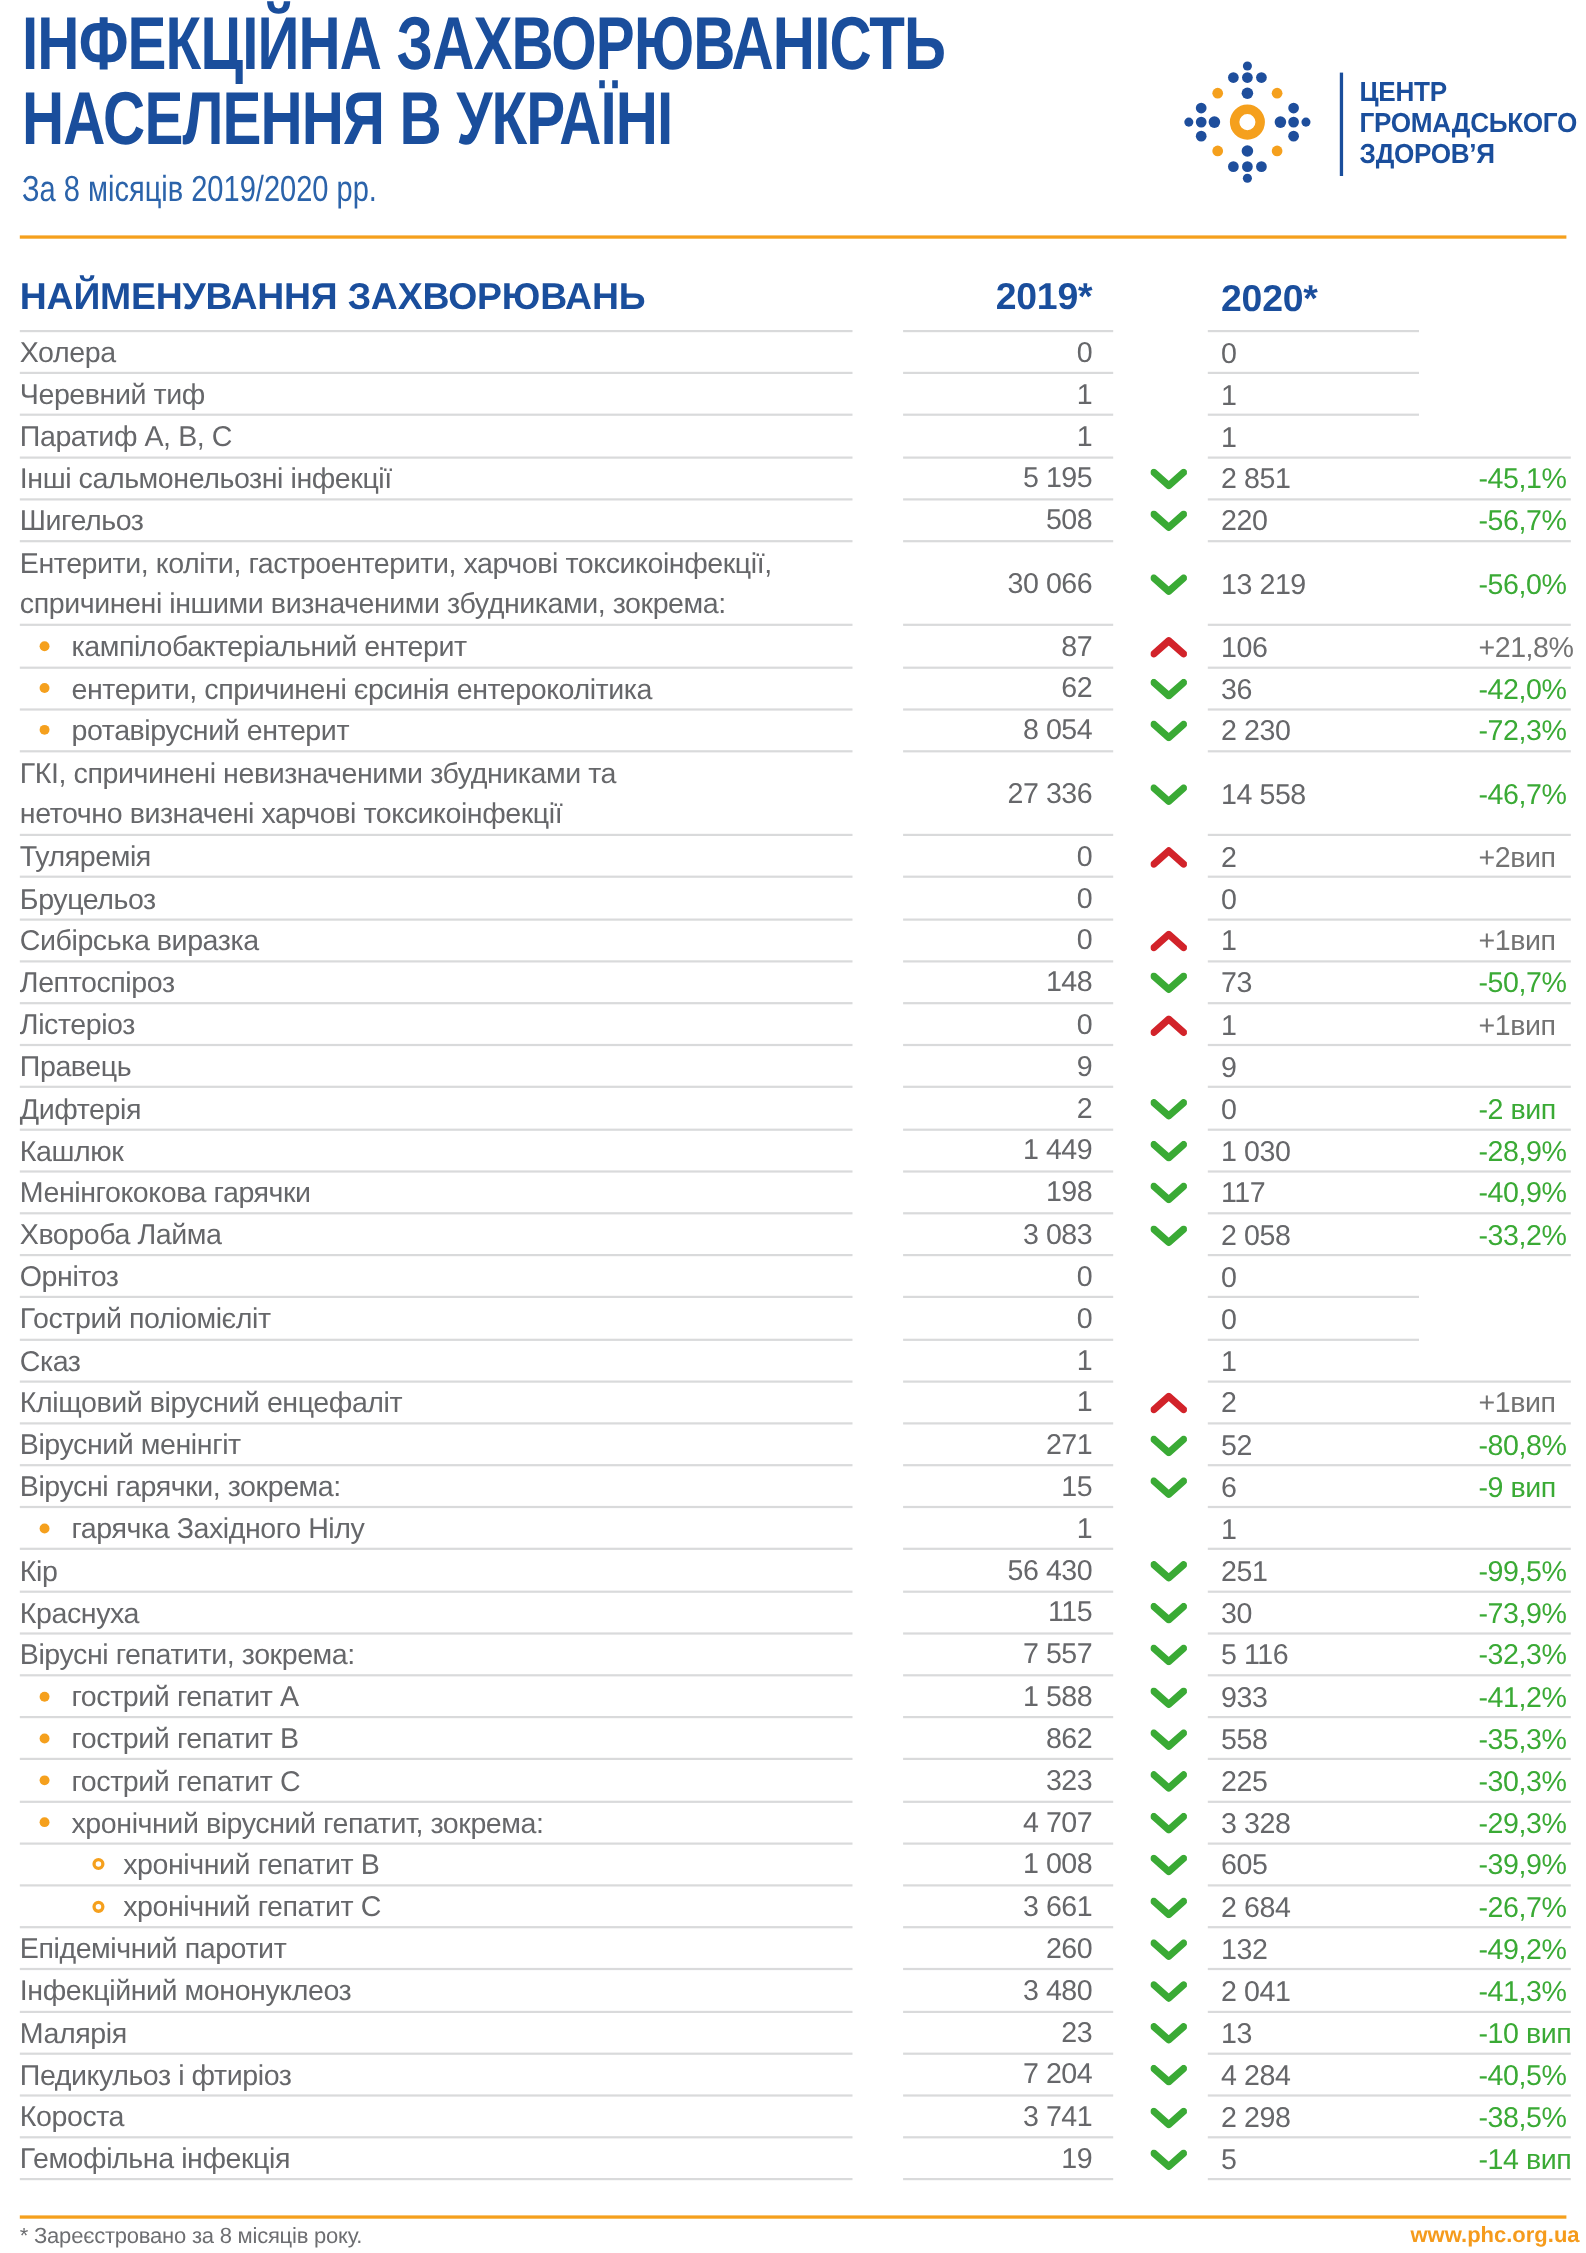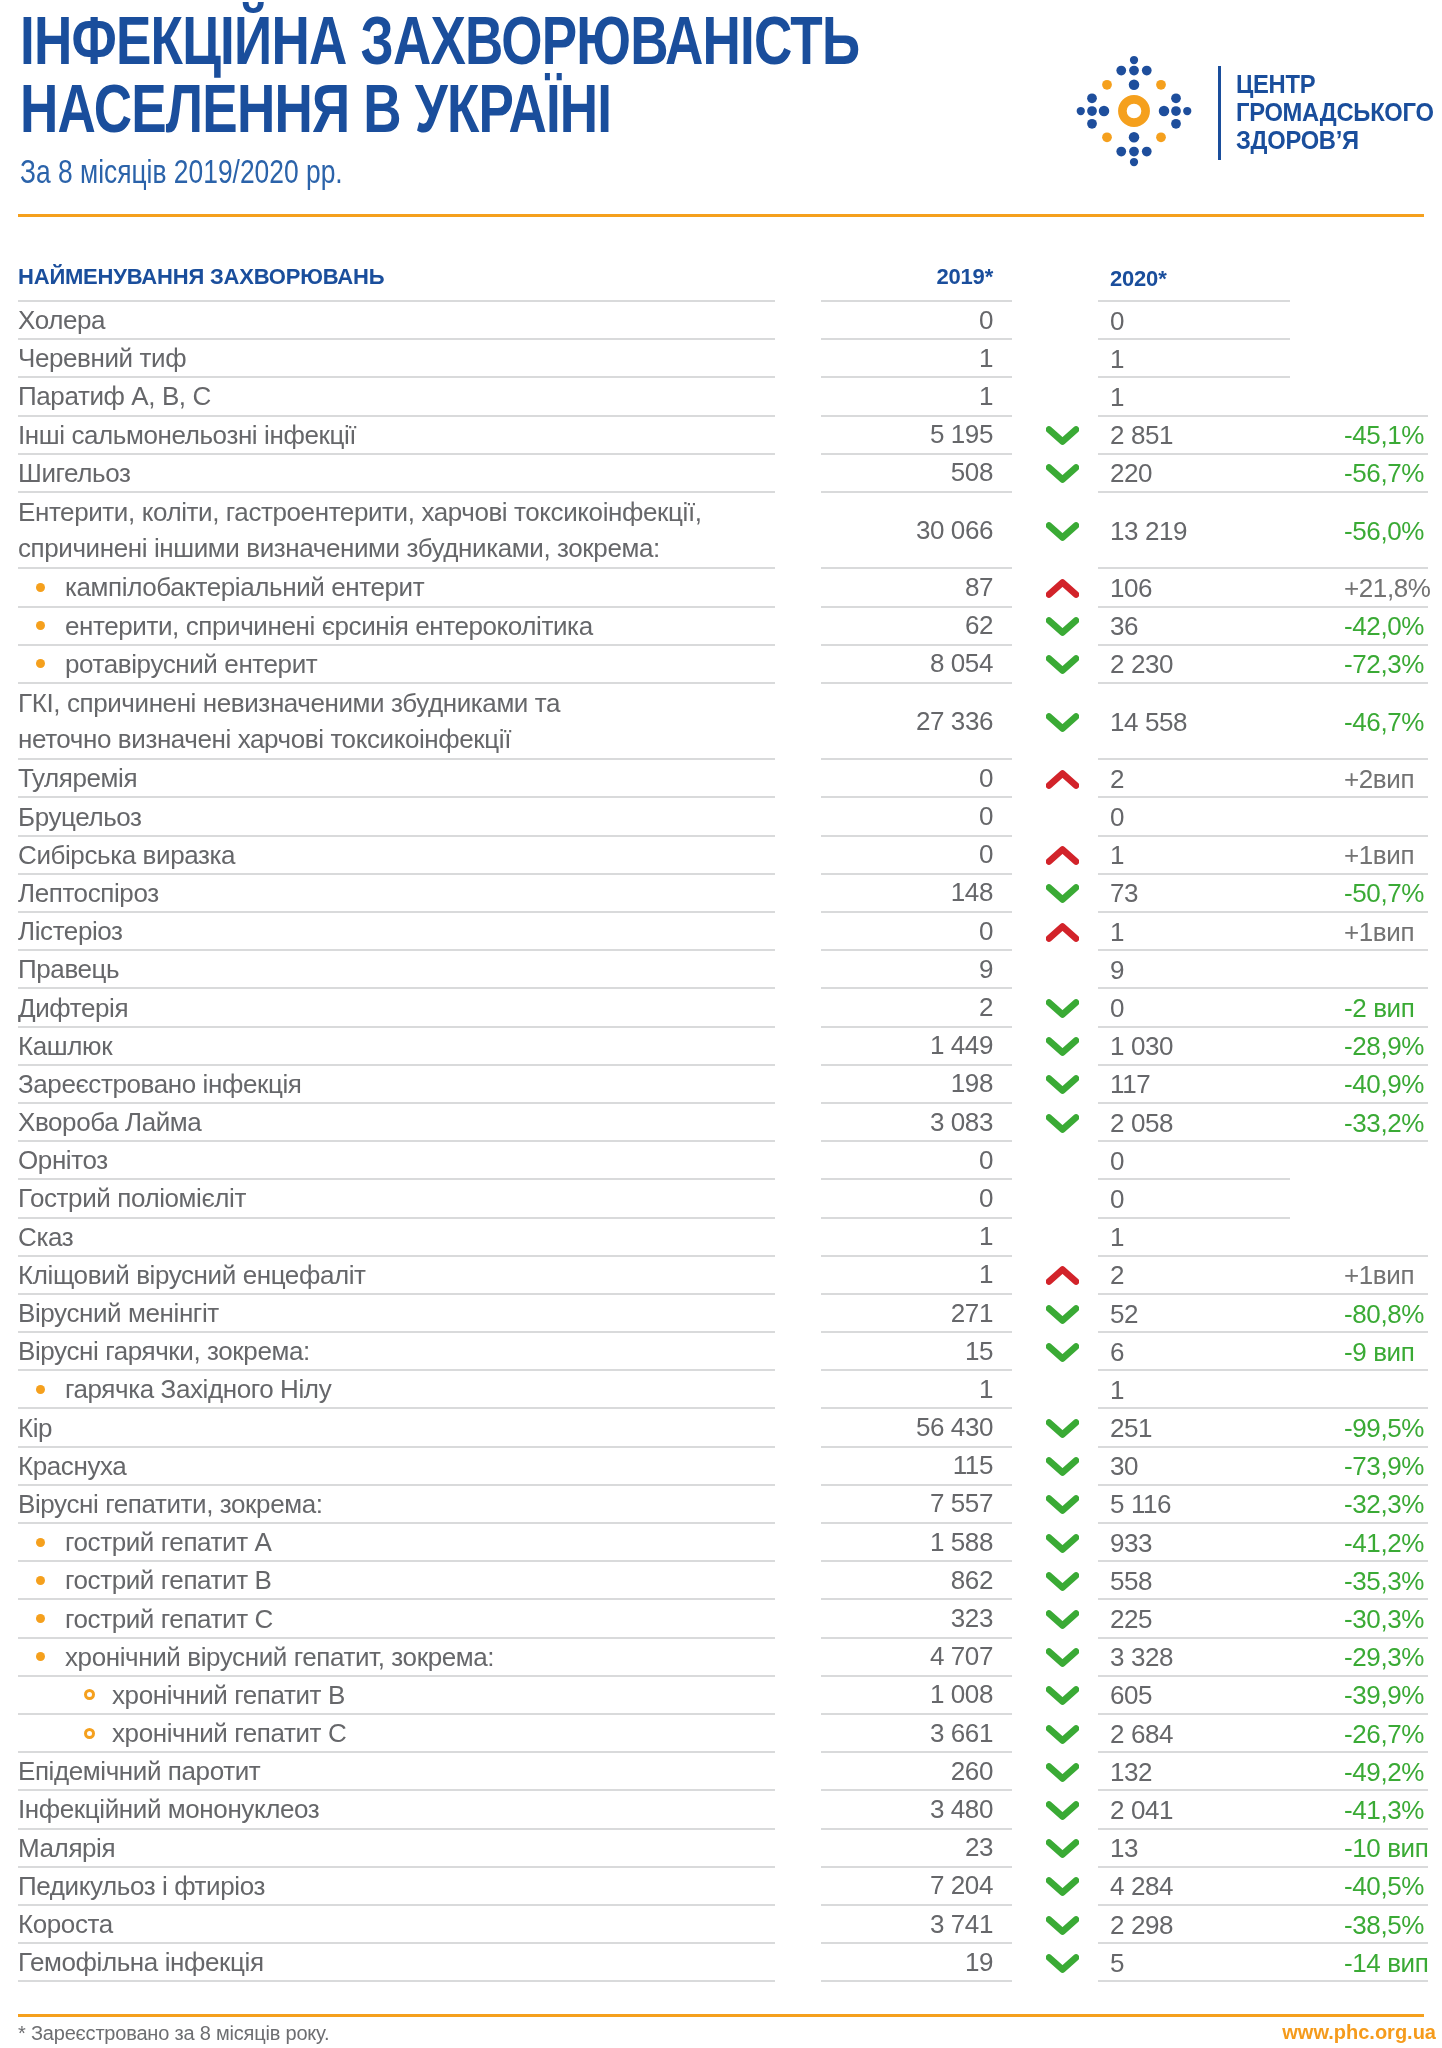--- a/index.html
+++ b/index.html
@@ -16,21 +16,21 @@
   .logo-text{position:absolute;left:1236px;top:70px;font-size:25px;font-weight:bold;line-height:28px;
              color:#1a4e9c;letter-spacing:-0.3px;transform:scaleX(0.95);transform-origin:0 0;white-space:nowrap;}
   .rule{position:absolute;left:18px;width:1406px;height:3px;background:#f5a01d;}
   .rule-top{top:214px;}
   .rule-bottom{top:2014px;}
 
   
   .table{position:absolute;left:0;top:216px;width:1442px;}
   .thead{position:relative;height:86px;}
   .thead .hcell{position:absolute;bottom:0;display:flex;align-items:flex-end;box-sizing:border-box;
-                font-size:22px;font-weight:bold;color:#1a4e9c;letter-spacing:-0.2px;
+                font-size:34px;font-weight:bold;color:#1a4e9c;letter-spacing:-0.2px;
                 border-bottom:2px solid #d9dadb;padding-bottom:10px;}
   .thead .hname{left:18px;width:757px;}
   .thead .h2019{left:821px;width:191px;justify-content:flex-end;padding-right:19px;}
   .thead .hright{left:1098px;width:330px;border-bottom:none;text-decoration:underline;}
   .thead .hright .h2020{position:absolute;left:12px;bottom:10px;}
   .thead .hright::after{content:"";position:absolute;left:0;bottom:0;width:192px;height:2px;background:#d9dadb;}
 
   .row{position:relative;width:1176px;border-radius:16px;}
   .r1{height:38.2px;}
   .r2{height:76.4px;}
@@ -423,21 +423,21 @@
           </div>
     <div class="cell cright bfull">
       <span class="v2020">1 030</span>
       <span class="chg green">-28,9%</span>
     </div>
   </div>
         <div class="row r1">
     <div class="cell cname">
 
       <span class="nm-lines">
-              <div>Зареєстровано інфекція</div>
+              <div>Менінгококова гарячки</div>
             </span>
     </div>
     <div class="cell c2019">198</div>
     <div class="cell ctrend">
             <svg width="33" height="19" viewBox="0 0 33 19">
               <polyline points="3,3.5 16.5,15.5 30,3.5" fill="none" stroke="#3aaa35" stroke-width="6.5" stroke-linecap="round" stroke-linejoin="round"></polyline>
             </svg>
           </div>
     <div class="cell cright bfull">
       <span class="v2020">117</span>

